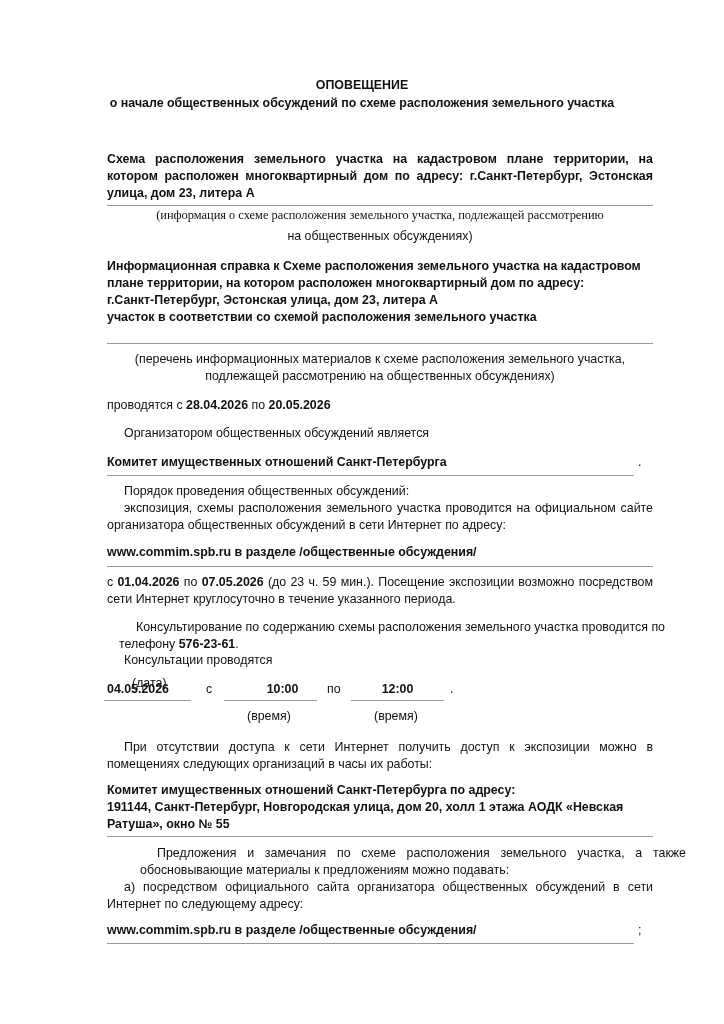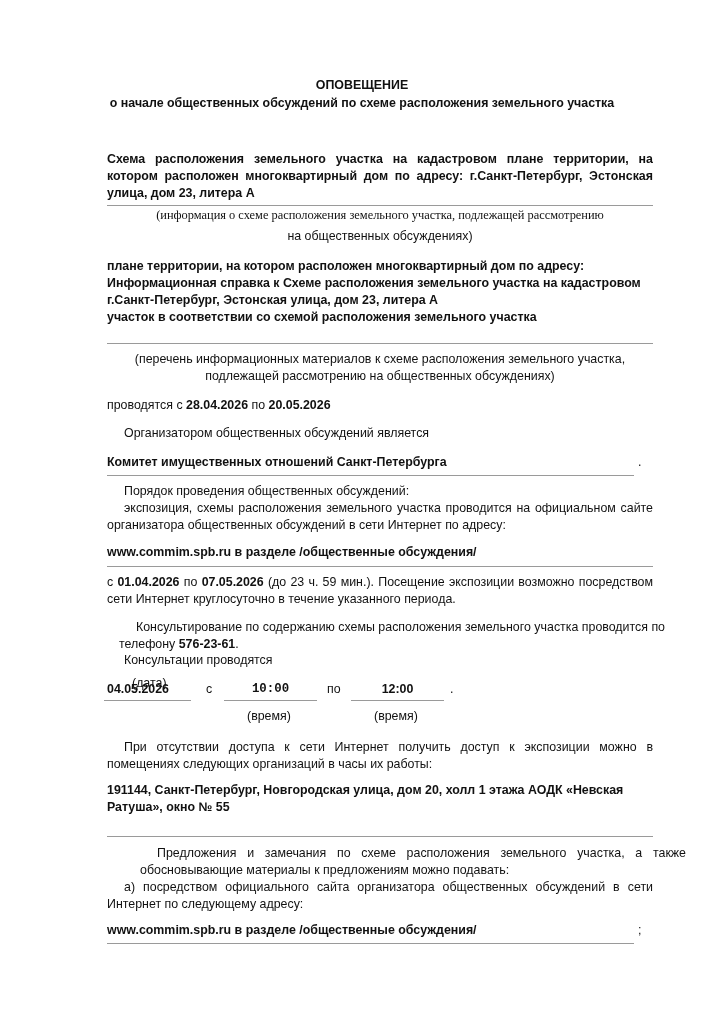--- a/index.html
+++ b/index.html
@@ -20,22 +20,22 @@
 
 <div class="abs c b" style="left:0;width:724px;top:78px;">ОПОВЕЩЕНИЕ</div>
 <div class="abs c b" style="left:0;width:724px;top:96px;">о начале общественных обсуждений по схеме расположения земельного участка</div>
 
 <div class="abs b just p" style="left:107px;width:546px;top:151px;">Схема расположения земельного участка на кадастровом плане территории, на котором расположен многоквартирный дом по адресу: г.Санкт-Петербург, Эстонская улица, дом 23, литера А</div>
 <div class="line" style="left:107px;width:546px;top:205px;"></div>
 <div class="abs c" style="left:107px;width:546px;top:208px;font-family:Liberation Serif, serif;">(информация о схеме расположения земельного участка, подлежащей рассмотрению</div>
 <div class="abs c" style="left:107px;width:546px;top:229px;">на общественных обсуждениях)</div>
 
 <div class="abs b p" style="left:107px;width:546px;top:258px;">
+  <div>Информационная справка к Схеме расположения земельного участка на кадастровом</div>
   <div>плане территории, на котором расположен многоквартирный дом по адресу:</div>
-  <div>Информационная справка к Схеме расположения земельного участка на кадастровом</div>
   <div>г.Санкт-Петербург, Эстонская улица, дом 23, литера А</div>
   <div>участок в соответствии со схемой расположения земельного участка</div>
 </div>
 <div class="line" style="left:107px;width:546px;top:343px;"></div>
 <div class="abs c" style="left:107px;width:546px;top:352px;">(перечень информационных материалов к схеме расположения земельного участка,</div>
 <div class="abs c" style="left:107px;width:546px;top:369px;">подлежащей рассмотрению на общественных обсуждениях)</div>
 
 <div class="abs" style="left:107px;top:398px;">
   <span>проводятся с </span><span class="b">28.04.2026</span><span> по </span><span class="b">20.05.2026</span>
 </div>
@@ -55,33 +55,34 @@
 </div>
 
 <div class="abs just p" style="left:107px;width:546px;top:619px;text-indent:17px;margin-left:12px;">
   <span>Консультирование по содержанию схемы расположения земельного участка проводится по телефону </span><span class="b">576-23-61</span><span>.</span>
 </div>
 <div class="abs" style="left:124px;top:653px;">Консультации проводятся</div>
 
 <div class="abs b" style="left:107px;top:682px;">04.05.2026</div>
 <div class="line" style="left:104px;width:87px;top:700px;"></div>
 <div class="abs" style="left:206px;top:682px;">с</div>
-<div class="abs b c" style="left:224px;width:93px;top:682px;font-family:Liberation Mono, monospace;">10:00</div>
+<div class="abs b c" style="left:236px;width:93px;top:682px;">10:00</div>
 <div class="line" style="left:224px;width:93px;top:700px;"></div>
 <div class="abs" style="left:327px;top:682px;">по</div>
 <div class="abs b c" style="left:351px;width:93px;top:682px;">12:00</div>
 <div class="line" style="left:351px;width:93px;top:700px;"></div>
 <div class="abs" style="left:450px;top:682px;">.</div>
 
 <div class="abs" style="left:132px;top:676px;">(дата)</div>
 <div class="abs" style="left:247px;top:709px;">(время)</div>
 <div class="abs" style="left:374px;top:709px;">(время)</div>
 
 <div class="abs just p" style="left:107px;width:546px;top:739px;text-indent:17px;">При отсутствии доступа к сети Интернет получить доступ к экспозиции можно в помещениях следующих организаций в часы их работы:</div>
 <div class="abs b p" style="left:107px;width:546px;top:782px;">
+  <div>Комитет имущественных отношений Санкт-Петербурга по адресу:</div>
   <div>191144, Санкт-Петербург, Новгородская улица, дом 20, холл 1 этажа АОДК «Невская</div>
   <div>Ратуша», окно № 55</div>
 </div>
 <div class="line" style="left:107px;width:546px;top:836px;"></div>
 
 <div class="abs just p" style="left:107px;width:546px;top:845px;text-indent:17px;margin-left:33px;">Предложения и замечания по схеме расположения земельного участка, а также обосновывающие материалы к предложениям можно подавать:</div>
 <div class="abs just p" style="left:107px;width:546px;top:879px;text-indent:17px;">а) посредством официального сайта организатора общественных обсуждений в сети Интернет по следующему адресу:</div>
 <div class="abs b" style="left:107px;top:923px;">www.commim.spb.ru в разделе /общественные обсуждения/</div>
 <div class="abs" style="left:638px;top:923px;">;</div>
 <div class="line" style="left:107px;width:527px;top:943px;"></div>

